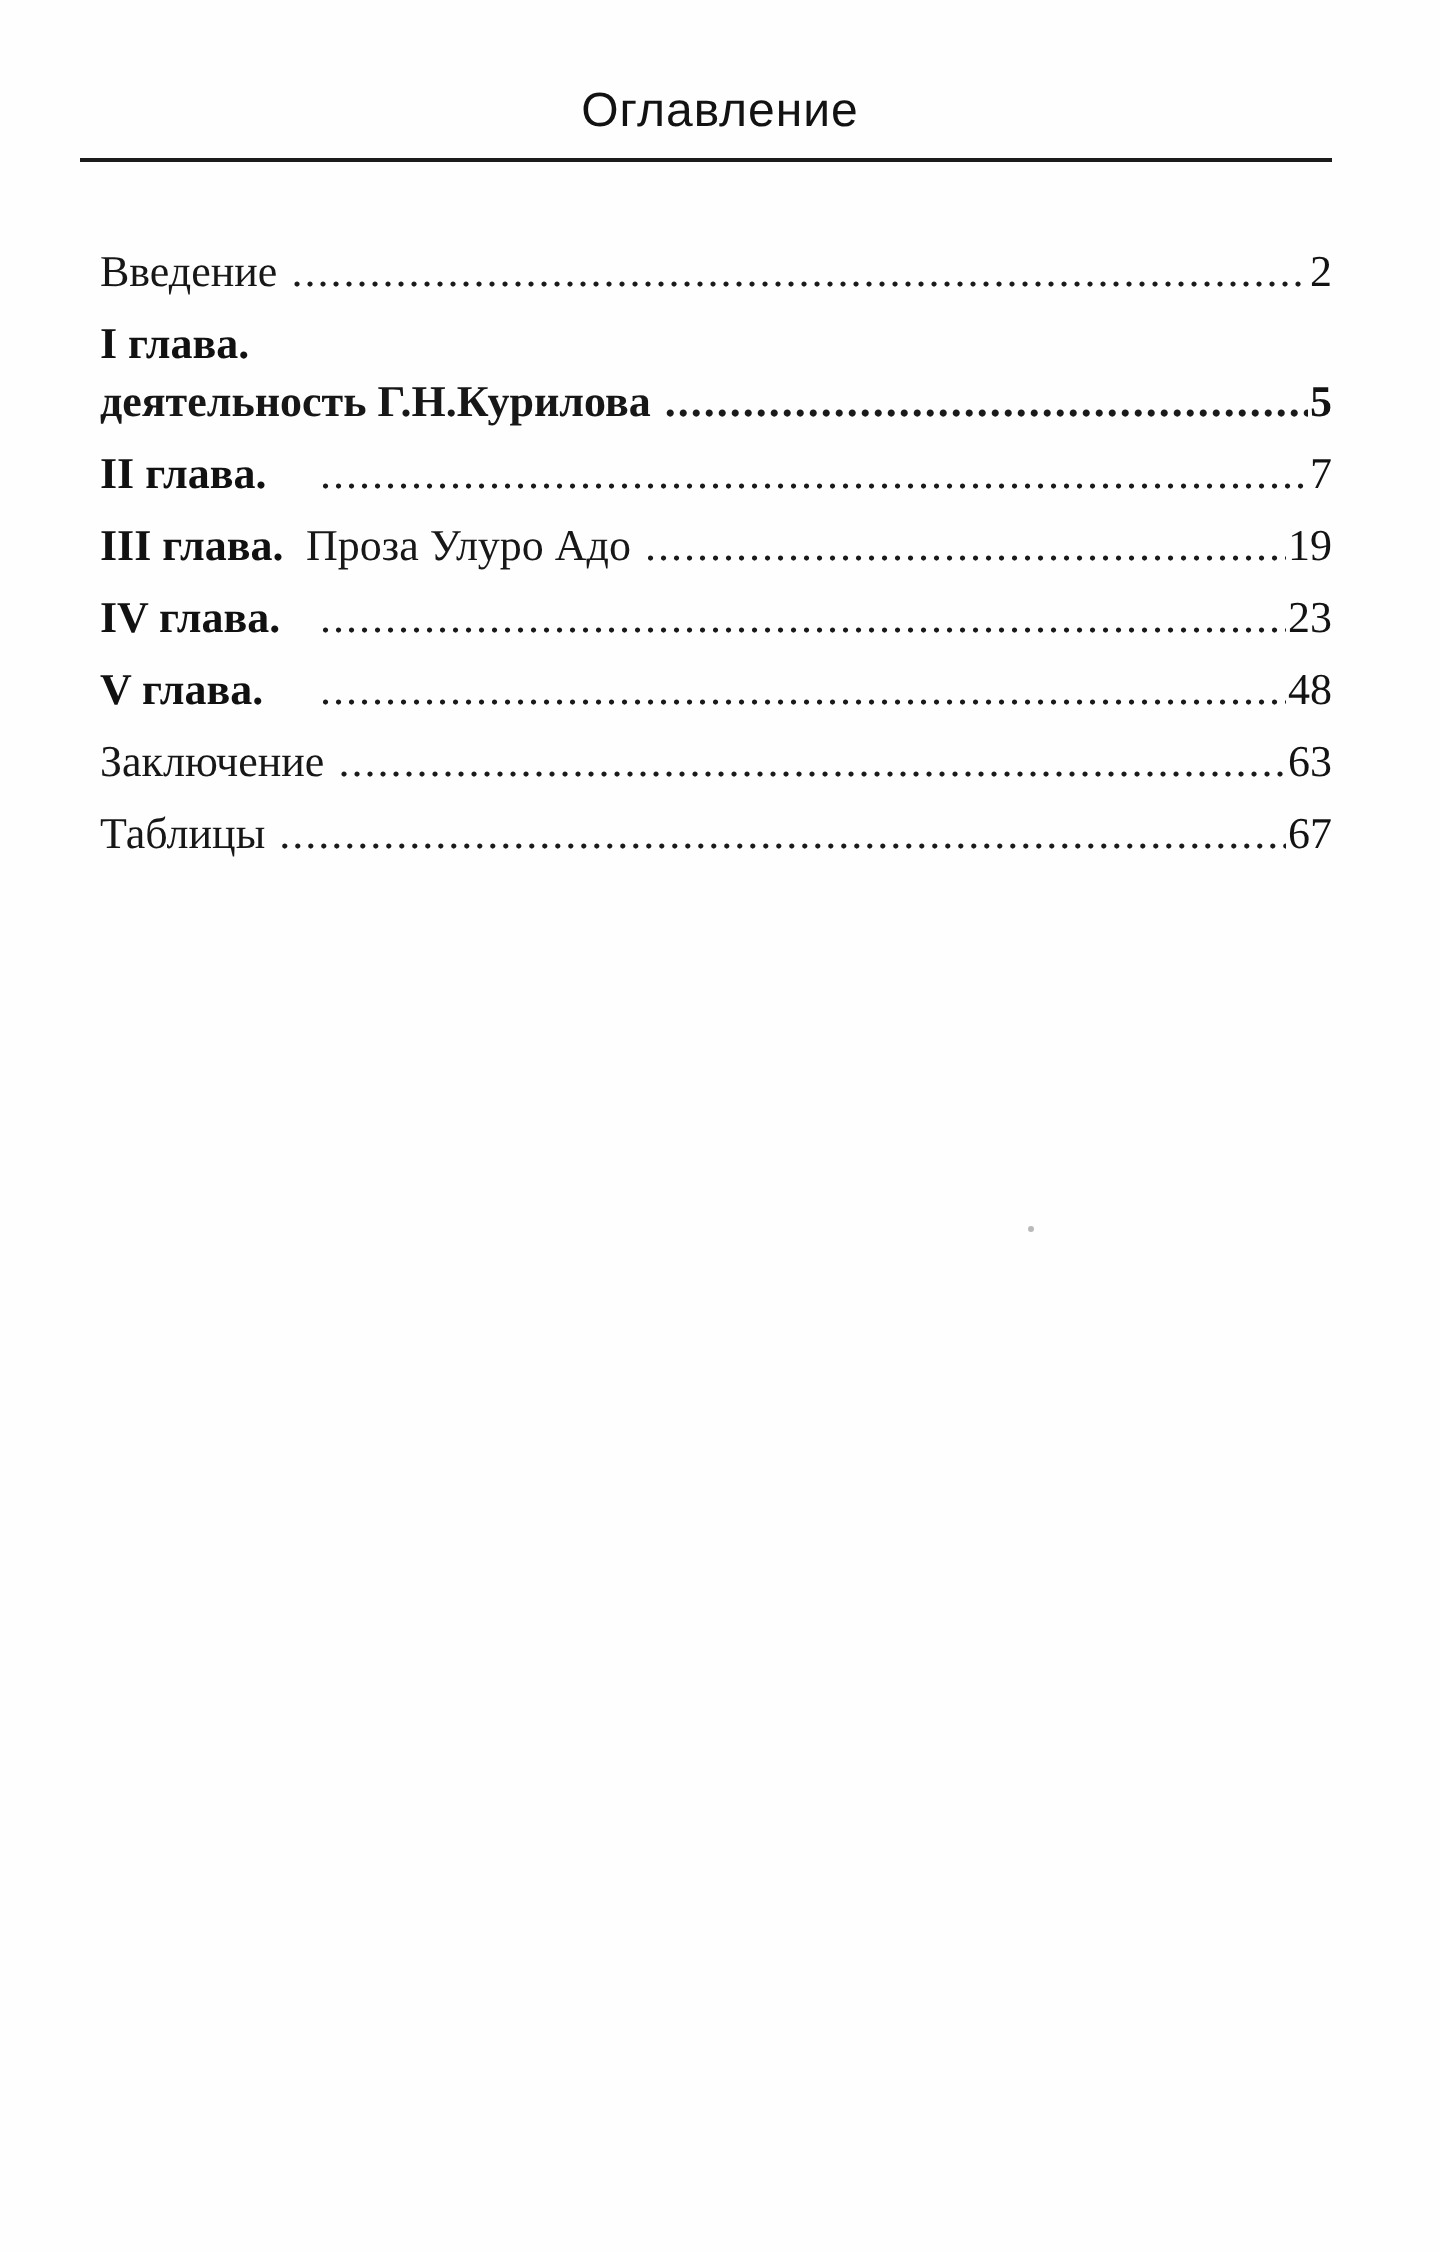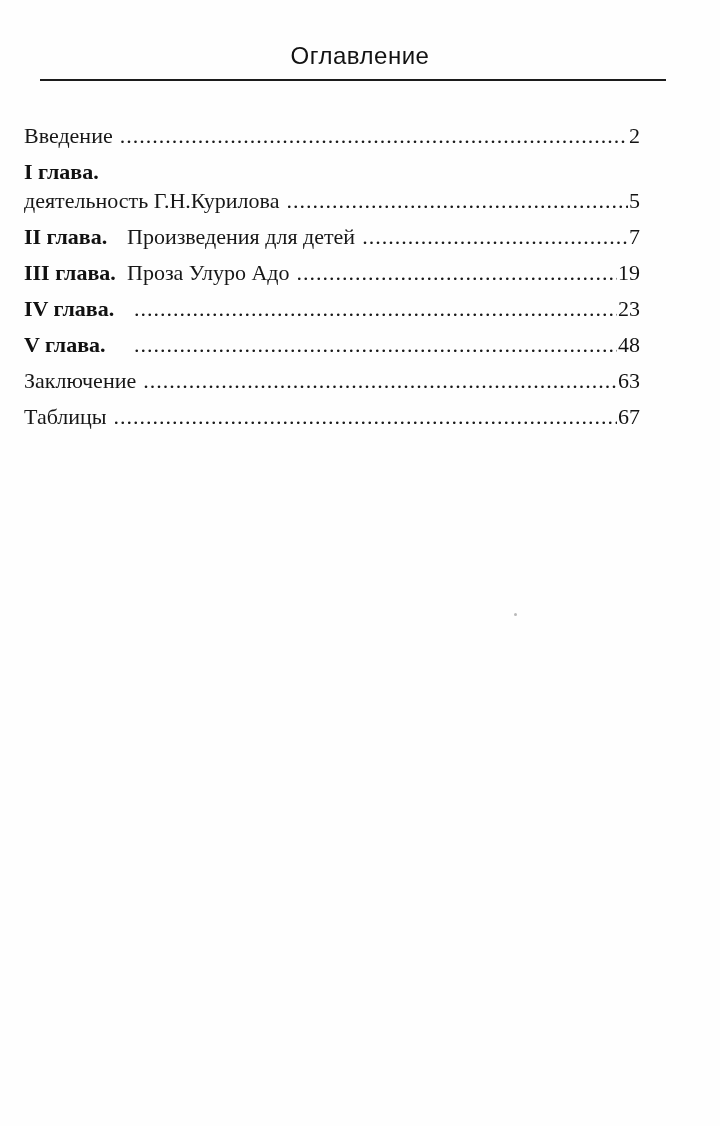--- a/index.html
+++ b/index.html
@@ -32,33 +32,34 @@
     position: absolute;
     top: 79px;
     left: 40px;
     width: 626px;
     height: 2px;
     background: #1c1c1c;
   }
   .toc {
     position: absolute;
     top: 121px;
-    left: 24px;
+    left: 50px;
     width: 616px; 
     font-size: 22px;
   }
   .toc-row {
     display: flex;
     align-items: baseline;
     line-height: 29px;
     margin-bottom: 7px;
     white-space: nowrap;
   }
   .toc-row.cont {
     margin-top: -7px; 
+    font-weight: bold;
   }
   .chapter-label {
     flex: none;
     width: 103px;
     font-weight: bold;
     color: #111111;
     font-family: Liberation Serif, serif;
   }
   .entry-title {
     flex: none;
@@ -106,21 +107,20 @@
       <span class="chapter-label">I глава.</span>
     </div>
     <div class="toc-row cont">
       <span class="entry-title">деятельность Г.Н.Курилова</span>
       <span class="leader">................................................................................................................................................................</span>
       <span class="pagenum">5</span>
     </div>
 
     <div class="toc-row">
       <span class="chapter-label">II глава.</span>
-      <span class="entry-title">Произведения для детей</span>
       <span class="leader">................................................................................................................................................................</span>
       <span class="pagenum">7</span>
     </div>
 
     <div class="toc-row">
       <span class="chapter-label">III глава.</span>
       <span class="entry-title">Проза Улуро Адо</span>
       <span class="leader">................................................................................................................................................................</span>
       <span class="pagenum">19</span>
     </div>

